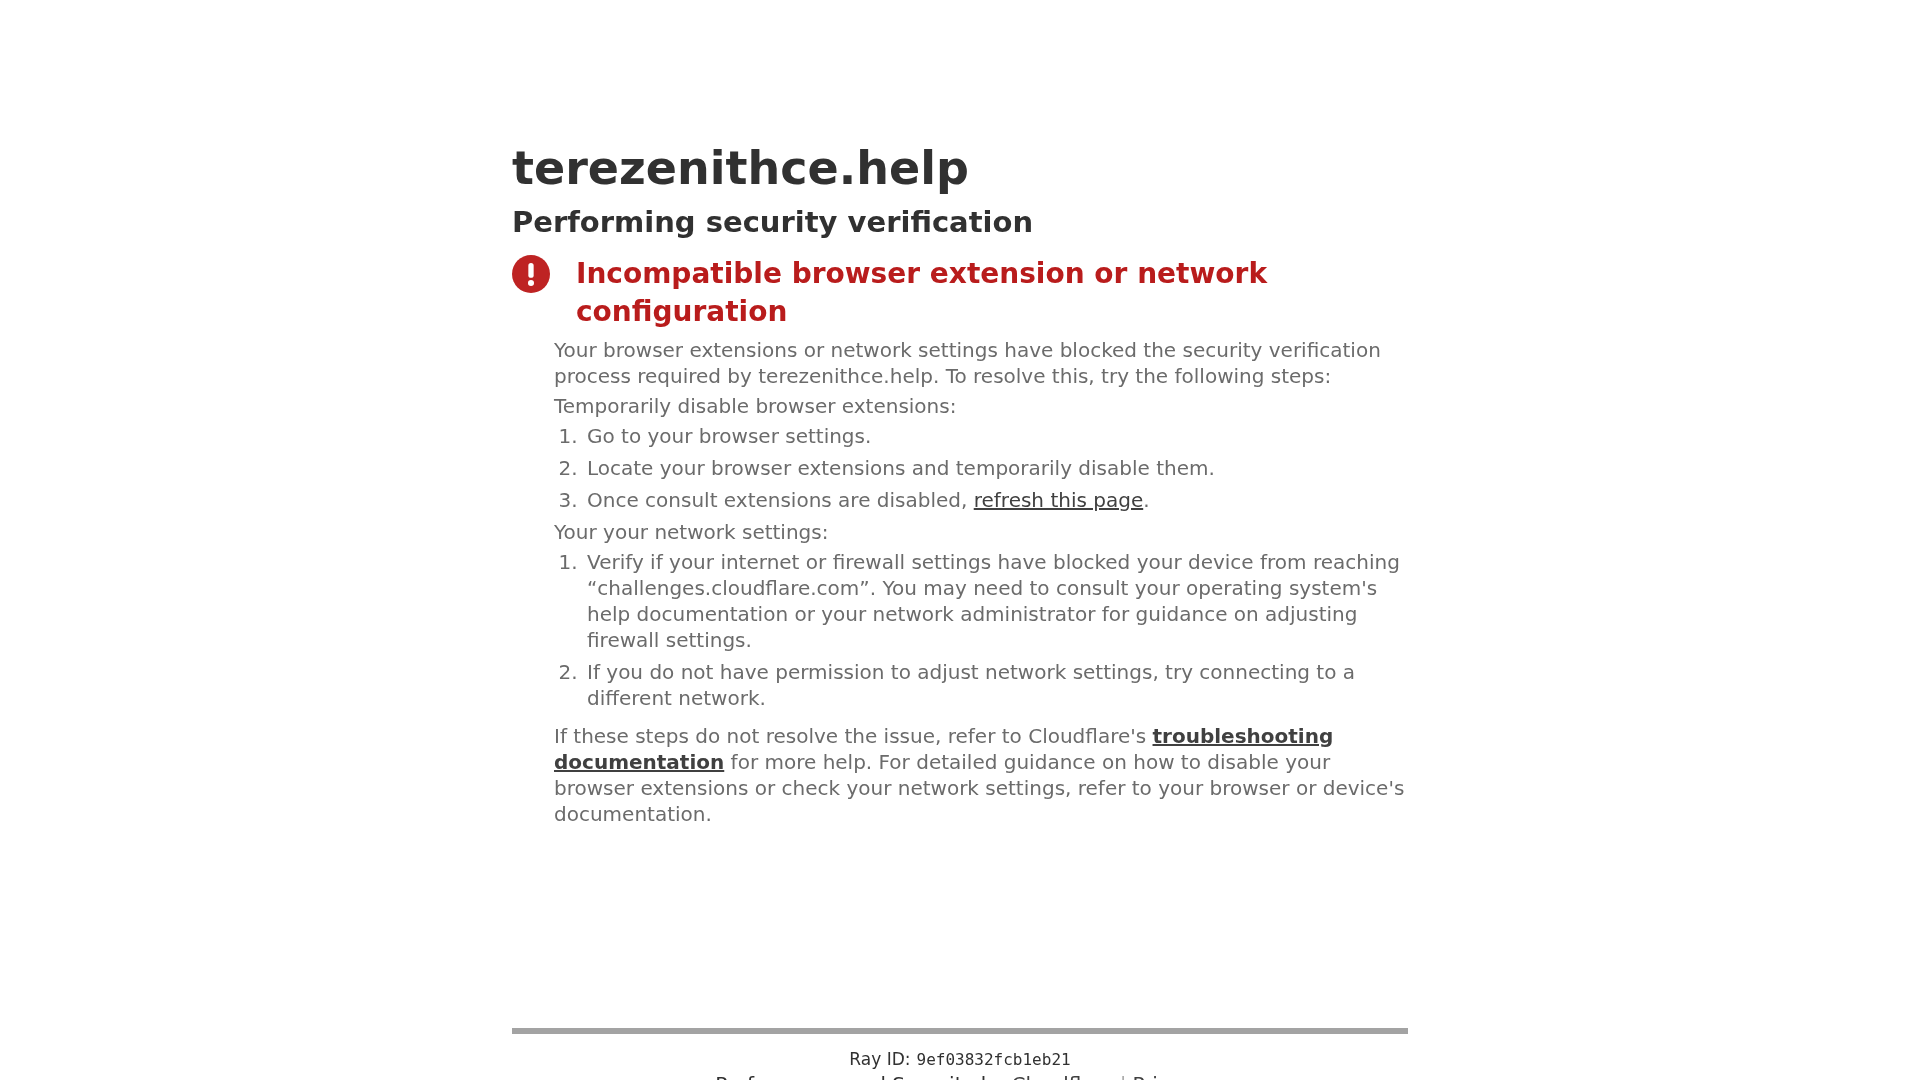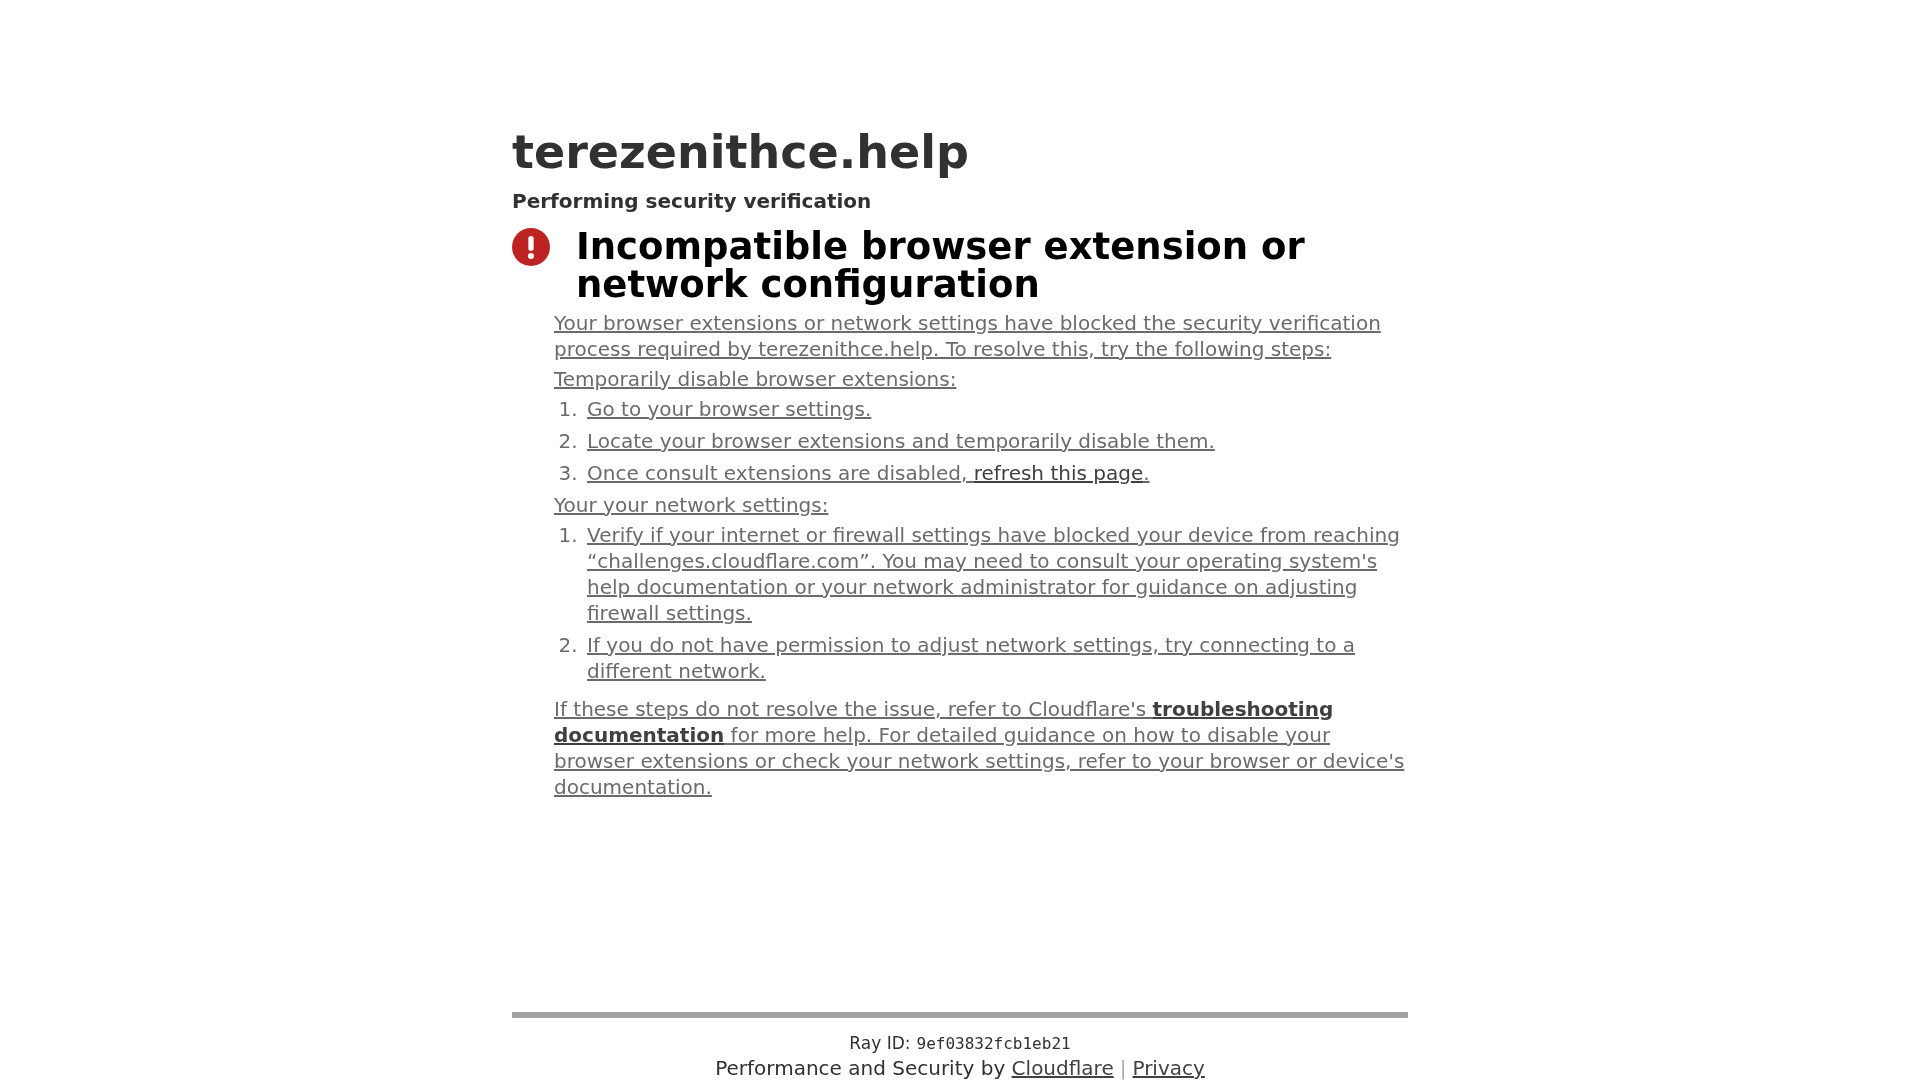--- a/index.html
+++ b/index.html
@@ -11,36 +11,36 @@
   }
   body {
     width: 1920px;
     height: 1080px;
     overflow: hidden;
     position: relative;
   }
   .page {
     position: relative;
     width: 896px;
-    margin: 0 auto;
+    margin: 16px auto;
     height: 1008px;
   }
   .content {
     padding-top: 126px;
   }
   h1.site-title {
     margin: 0 0 10px 0;
     font-size: 46px;
     line-height: 1.15;
     font-weight: bold;
     color: #313131;
   }
   h2.page-subtitle {
     margin: 0 0 15px 0;
-    font-size: 20px;
+    font-size: 29px;
     line-height: 1.2;
     font-weight: bold;
     color: #313131;
   }
   p.intro-text {
     margin: 0 0 28px 0;
     font-size: 20px;
     line-height: 26px;
     color: #3d3d3d;
     max-width: 896px;
@@ -54,32 +54,31 @@
     gap: 26px;
   }
   .error-icon {
     flex: 0 0 auto;
     width: 38px;
     height: 38px;
     display: block;
   }
   h3.error-heading {
     margin: 0;
-    font-size: 37px;
+    font-size: 28px;
     line-height: 38px;
     font-weight: bold;
-    color: #000000;
+    color: #b91c1c;
   }
   .section-body {
     margin-left: 42px;
     margin-top: 6px;
     color: #6b6b6b;
     font-size: 20px;
     line-height: 26px;
-    text-decoration: underline;
   }
   .section-body p {
     margin: 0 0 4px 0;
   }
   .section-body ol {
     margin: 2px 0 6px 0;
     padding-left: 30px;
   }
   .section-body li {
     margin: 0 0 6px 0;

